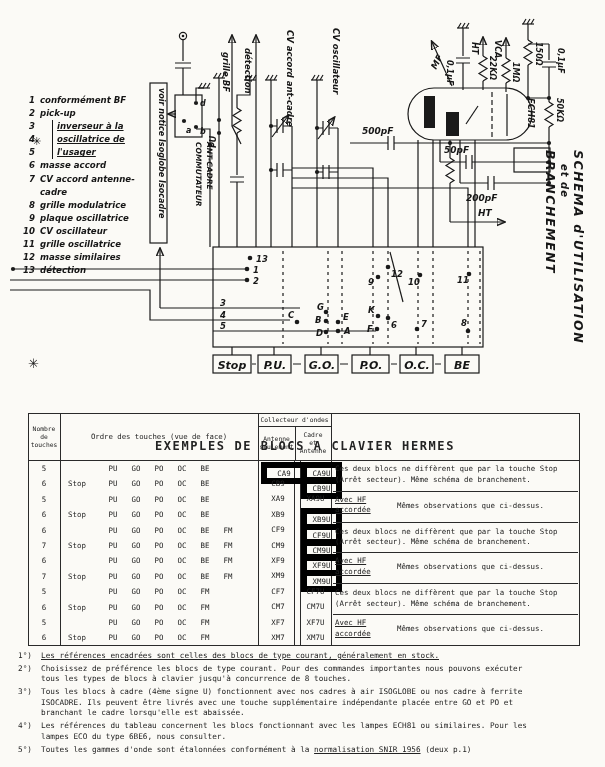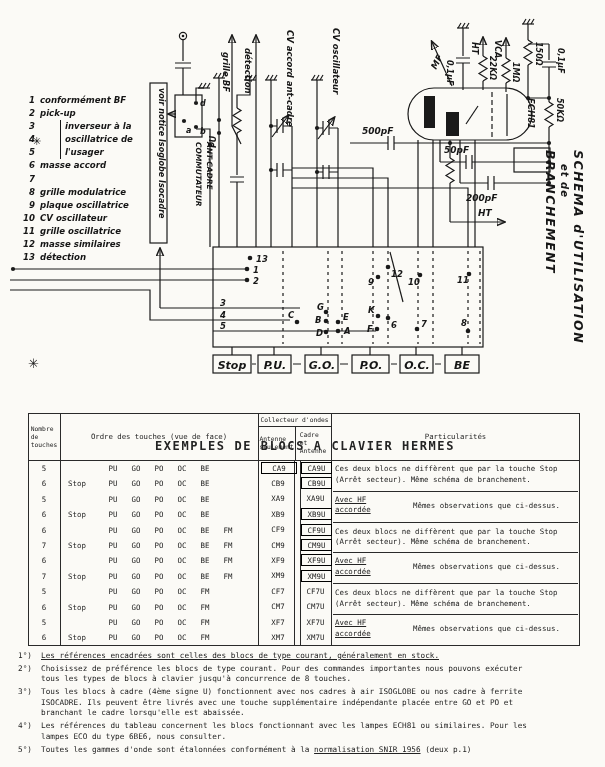--- a/index.html
+++ b/index.html
@@ -15,48 +15,48 @@
   #schem .dash{stroke-dasharray:3,4;}
   #schem .dd{stroke-dasharray:5,3;}
   #schem text{font-family:"DejaVu Sans",sans-serif;font-style:italic;font-weight:bold;fill:#161616;stroke:none;}
   .t8{font-size:8px;} .t75{font-size:7.5px;} .t85{font-size:8.5px;} .t9{font-size:9px;} .t11{font-size:11px;}
   
   #topnote{left:18px;top:26px;font-size:9.5px;line-height:12px;}
   #topnote .l2{padding-left:10px;}
   #legend{left:20px;top:94px;width:140px;font-size:8.6px;line-height:13.1px;}
   .lg-row{display:flex;}
   .lg-num{width:15px;text-align:right;margin-right:5px;flex:none;}
-  .lg-row.ind .lg-lab{margin-left:20px;border-left:1.4px solid #161616;padding-left:4px;}
+  .lg-row.ind .lg-lab{margin-left:12px;border-left:1.4px solid #161616;padding-left:4px;text-decoration:underline;}
   #lgstar{left:32px;top:135px;font-size:11px;}
   
   #starnote{left:44px;top:349px;font-size:8.8px;line-height:12px;white-space:pre;}
   #bigstar{left:28px;top:356px;font-size:13px;}
   
   #sidetitle{left:543px;top:150px;height:300px;writing-mode:vertical-rl;text-align:left;}
   #sidetitle .b{font-size:12.5px;letter-spacing:1.5px;}
   #sidetitle .s{font-size:10px;letter-spacing:1px;padding:14px 1px 0 1px;}
   
   #caption{left:10px;top:391px;width:590px;text-align:center;font-size:12px;font-weight:bold;letter-spacing:1.6px;margin-top:48px;}
   
   #table{left:28px;top:413px;width:552px;height:233px;font-size:7.4px;}
   .ln{position:absolute;background:#2a2a2a;}
-  .th{position:absolute;display:flex;align-items:center;justify-content:center;white-space:pre-line;line-height:8px;}
+  .th{position:absolute;display:flex;align-items:center;justify-content:center;text-align:center;white-space:pre-line;line-height:8px;}
   .trow{position:absolute;left:0;width:552px;height:15.5px;}
   .trow span{position:absolute;display:block;text-align:center;}
   .tcount{left:0;top:3px;width:32px;}
   .t0{left:36px;top:3px;width:26px;} .t1{left:74px;top:3px;width:22px;} .t2{left:97px;top:3px;width:22px;}
   .t3{left:120px;top:3px;width:22px;} .t4{left:143px;top:3px;width:22px;} .t5{left:166px;top:3px;width:22px;}
   .t6{left:189px;top:3px;width:22px;}
   .refa{left:233px;top:2.5px;width:34px;} .refb{left:273px;top:2.5px;width:29px;}
-  .boxed{border:1px solid #000000;top:1px;padding-top:1px;height:9px;}
+  .boxed{border:6px solid #000000;top:1px;padding-top:1px;height:9px;}
   .tgroup{position:absolute;left:305px;width:245px;height:31px;}
   .tgroup.sep{border-top:1px solid #2a2a2a;}
   .gtext{position:absolute;left:2px;top:4px;white-space:pre-line;line-height:10.5px;}
   .hfu{position:absolute;left:2px;top:3px;white-space:pre-line;line-height:10.5px;text-decoration:underline;}
-  .obs{position:absolute;left:80px;top:9px;text-align:center;}
+  .obs{position:absolute;left:64px;top:9px;text-align:center;}
   
   #footnotes{left:18px;top:651px;width:578px;font-size:7.7px;line-height:10.4px;}
   .fn{display:flex;margin-bottom:2.6px;}
   .fnm{width:23px;flex:none;}
   .fnt{flex:1;white-space:pre-line;}
   .u{text-decoration:underline;}
 </style>
 </head>
 <body>
 
@@ -300,20 +300,21 @@
       <div class="lg-row ind">
         <span class="lg-num">5</span>
         <span class="lg-lab">l'usager</span>
       </div>
       <div class="lg-row">
         <span class="lg-num">6</span>
         <span class="lg-lab">masse accord</span>
       </div>
       <div class="lg-row">
         <span class="lg-num">7</span>
+        <span class="lg-lab">CV accord antenne-cadre</span>
       </div>
       <div class="lg-row">
         <span class="lg-num">8</span>
         <span class="lg-lab">grille modulatrice</span>
       </div>
       <div class="lg-row">
         <span class="lg-num">9</span>
         <span class="lg-lab">plaque oscillatrice</span>
       </div>
       <div class="lg-row">
@@ -363,21 +364,20 @@
     <div class="th" style="left:0;top:0;width:32px;height:47px;font-size:6.3px">Nombre
 de
 touches</div>
     <div class="th" style="left:32px;top:0;width:198px;height:47px;font-size:7.3px">Ordre des touches (vue de face)</div>
     <div class="th" style="left:230px;top:0;width:73px;height:13px;font-size:6.3px">Collecteur d'ondes</div>
     <div class="th" style="left:230px;top:13px;width:37px;height:34px;font-size:6.3px">Antenne
 seulement</div>
     <div class="th" style="left:267px;top:13px;width:36px;height:34px;font-size:6.3px">Cadre
 et
 Antenne</div>
-    <div class="th" style="left:303px;top:0;width:249px;height:47px;font-size:7.3px">Particularités</div>
 
     <div id="tbody">
         <div class="trow" style="top: 48px;">
           <span class="tcount">5</span>
           <span class="touch t1">PU</span>
           <span class="touch t2">GO</span>
           <span class="touch t3">PO</span>
           <span class="touch t4">OC</span>
           <span class="touch t5">BE</span>
           <span class="refa boxed">CA9</span>

